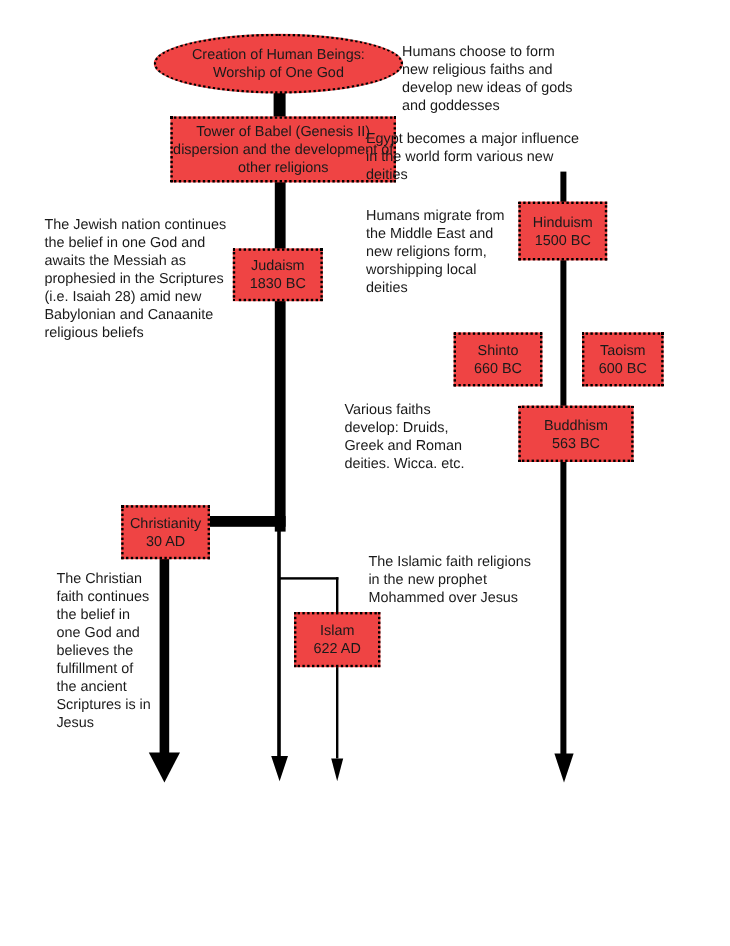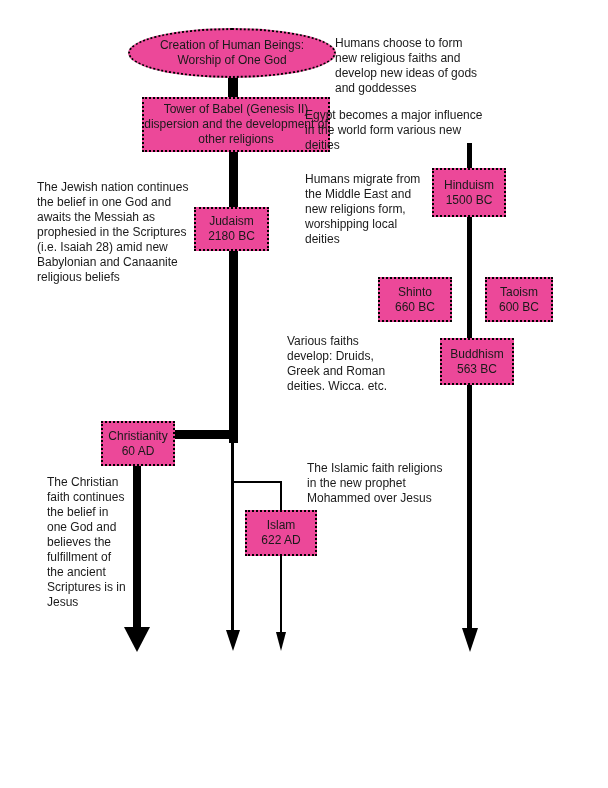--- a/index.html
+++ b/index.html
@@ -8,21 +8,21 @@
     width:608px;height:788px;
     background:#ffffff;
     font-family:"Liberation Sans", sans-serif;
     font-size:12px;line-height:15px;color:#1a1a1a;
     overflow:hidden;
   }
   .line{position:absolute;background:#000;z-index:1;}
   .arrowhead{position:absolute;width:0;height:0;z-index:1;}
   .node{
     position:absolute;z-index:2;
-    background:#ec4899;
+    background:#ef4444;
     border:2px dotted #000;
     display:flex;align-items:center;justify-content:center;
     text-align:center;white-space:pre;
     box-sizing:border-box;
   }
   .ellipse{border-radius:50%;}
   .annot{
     position:absolute;z-index:3;
     white-space:pre-line;
   }
@@ -55,46 +55,46 @@
   </div>
 
   <div class="node" style="left:142px;top:97px;width:188px;height:55px;">
     <span>Tower of Babel (Genesis II)
 dispersion and the development of
 other religions</span>
   </div>
 
   <div class="node" style="left:194px;top:207px;width:75px;height:44px;">
     <span>Judaism
-2180 BC</span>
+1830 BC</span>
   </div>
 
   <div class="node" style="left:432px;top:168px;width:74px;height:49px;">
     <span>Hinduism
 1500 BC</span>
   </div>
 
   <div class="node" style="left:378px;top:277px;width:74px;height:45px;">
     <span>Shinto
 660 BC</span>
   </div>
 
   <div class="node" style="left:485px;top:277px;width:68px;height:45px;">
     <span>Taoism
 600 BC</span>
   </div>
 
-  <div class="node" style="left:432px;top:338px;width:74px;height:47px;margin-left:8px;">
+  <div class="node" style="left:432px;top:338px;width:96px;height:47px;">
     <span>Buddhism
 563 BC</span>
   </div>
 
   <div class="node" style="left:101px;top:421px;width:74px;height:45px;">
     <span>Christianity
-60 AD</span>
+30 AD</span>
   </div>
 
   <div class="node" style="left:245px;top:510px;width:72px;height:46px;">
     <span>Islam
 622 AD</span>
   </div>
 
   <div class="annot annot-right" style="left:335px;top:36px;width:200px;">Humans choose to form
 new religious faiths and
 develop new ideas of gods

